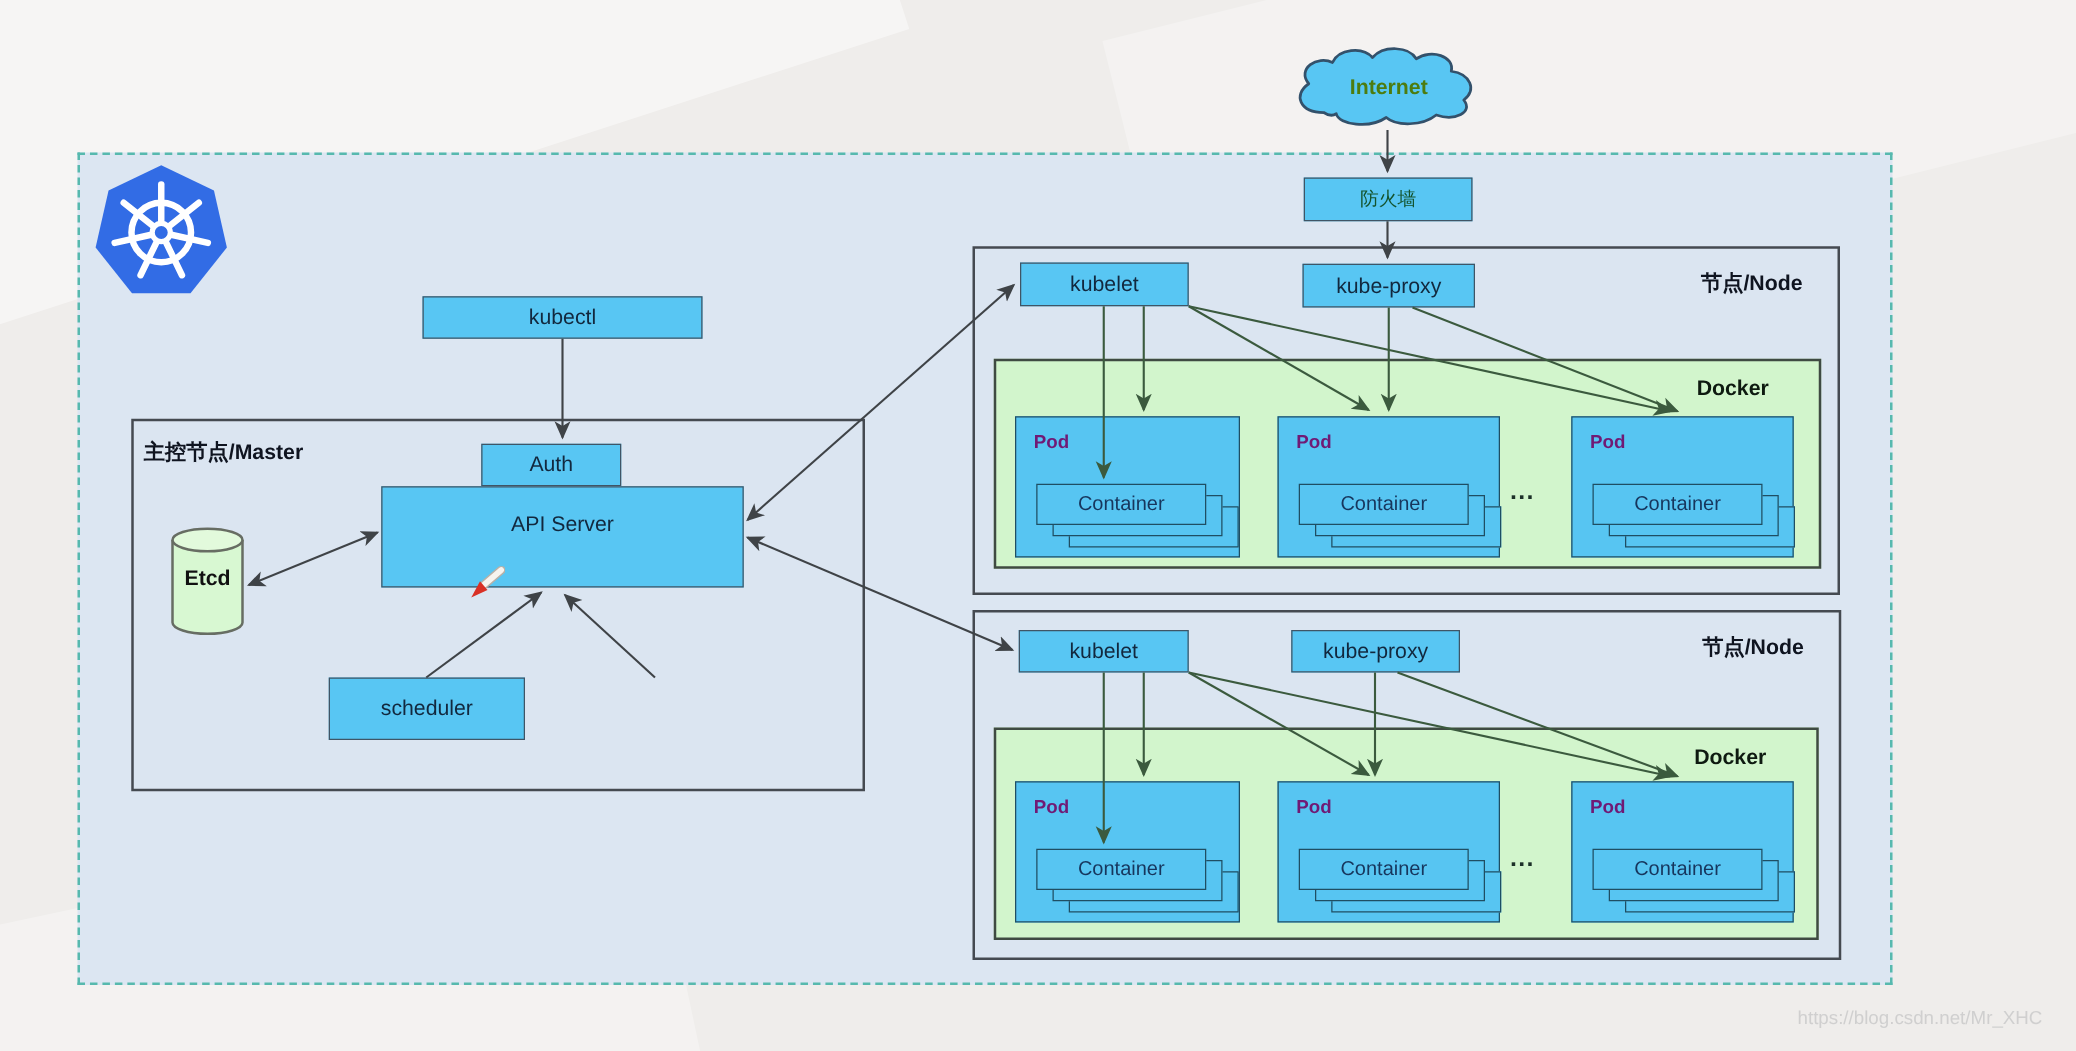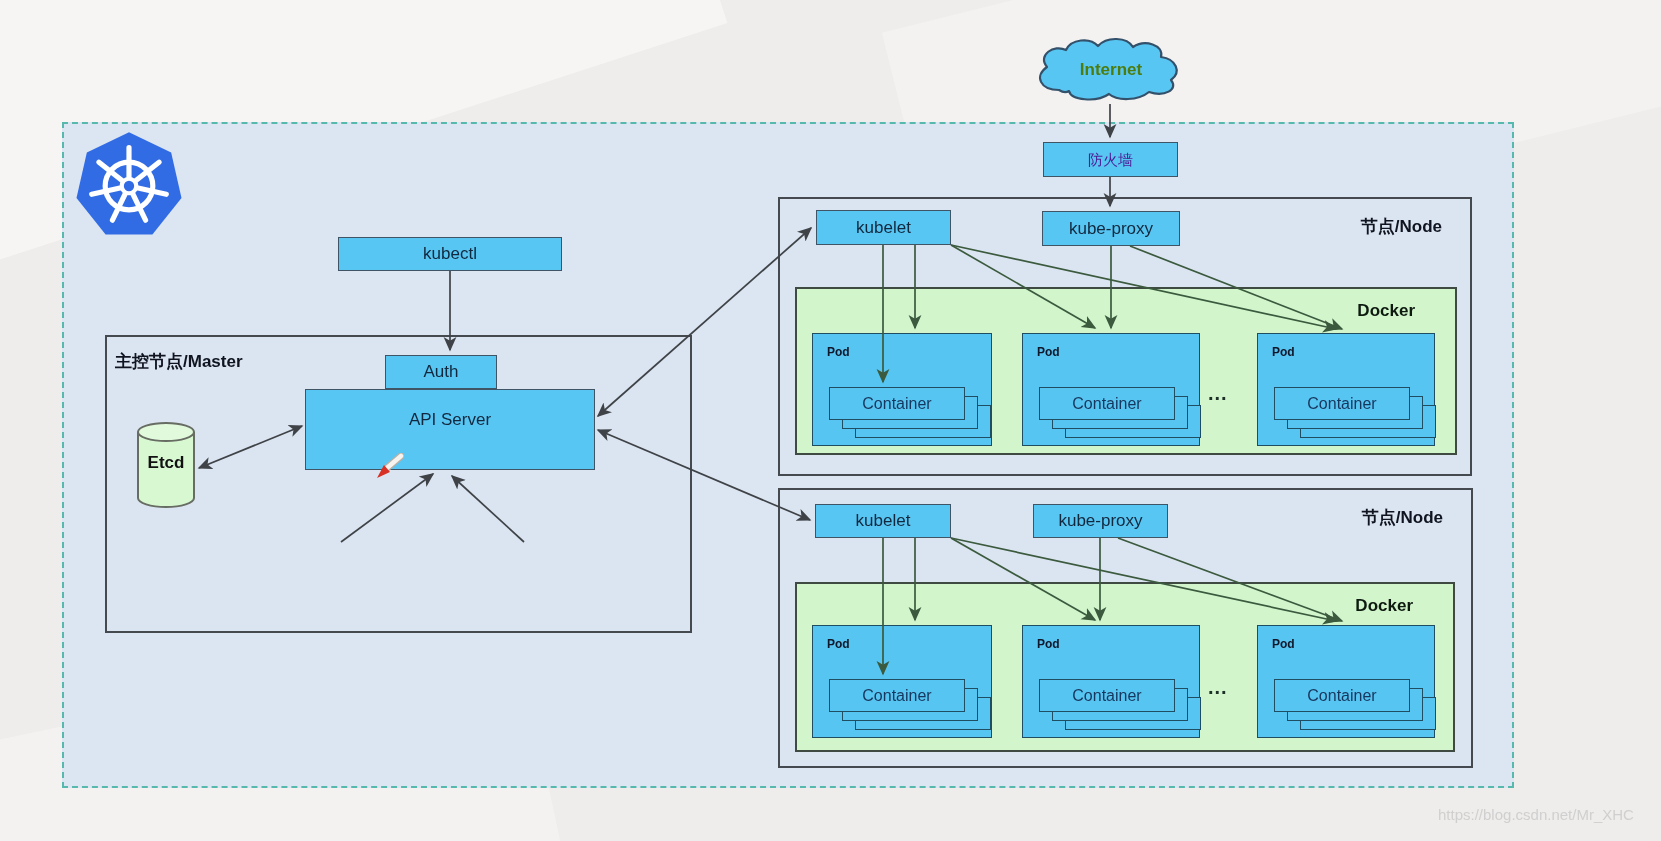--- a/index.html
+++ b/index.html
@@ -56,40 +56,40 @@
   }
   .pre-line { white-space:pre-line; }
 
   .pod {
     position:absolute;
     background:#57c5f2;
     border:1.6px solid #1f4e63;
   }
   .pod-label {
     position:absolute; left:14px; top:11px;
-    font-size:12px; color:#0f172a; font-weight:600;
+    font-size:15px; color:#701a75; font-weight:600;
   }
   .cstack { position:absolute; left:16px; top:53px; width:140px; height:52px; }
   .crect {
     position:absolute; width:136px; height:33px;
     background:#57c5f2; border:1.6px solid #1f4e63;
   }
   .crect.b2 { left:26px; top:18px; }
   .crect.b1 { left:13px; top:9px; }
   .crect.front {
     left:0; top:0;
     display:flex; align-items:center; justify-content:center;
     font-size:16px; color:#17365d;
   }
   .dots {
     position:absolute; font-size:20px; font-weight:bold; color:#1c3028;
     letter-spacing:1px;
   }
 
-  .fw-box { font-size:15px; color:#4c1d95; }
+  .fw-box { font-size:15px; color:#14532d; }
 
   .cloud-wrap { left:1028px; top:36px; width:166px; height:70px; }
   .cloud-label {
     position:absolute; left:0; top:24px; width:166px;
     text-align:center; font-size:17px; font-weight:700; color:#4d7c0f;
   }
 
   .etcd-wrap { left:135px; top:421px; width:62px; height:90px; }
   .etcd-label {
     position:absolute; left:0; top:32px; width:62px; text-align:center;
@@ -174,20 +174,23 @@
   </div>
 
   <div class="abs etcd-wrap">
     <svg width="62" height="90" viewBox="0 0 62 90">
       <path d="M 3 11 L 3 77 A 28 9 0 0 0 59 77 L 59 11" fill="#d8f8d2" stroke="#676d63" stroke-width="2"></path>
       <ellipse cx="31" cy="11" rx="28" ry="9" fill="#e2fadc" stroke="#676d63" stroke-width="2"></ellipse>
     </svg>
     <div class="etcd-label">Etcd</div>
   </div>
 
+  <div class="appbox" style="left:263px; top:542px; width:157px; height:50px;">
+    <span>scheduler</span>
+  </div>
 
 
   <div class="section" style="left:778px; top:197px; width:694px; height:279px;">
     <div class="section-title" style="right:28px; top:16px;">节点/Node</div>
   </div>
 
   <div class="appbox" style="left:816px; top:210px; width:135px; height:35px;">
     <span>kubelet</span>
   </div>
   <div class="appbox" style="left:1042px; top:211px; width:138px; height:35px;">

